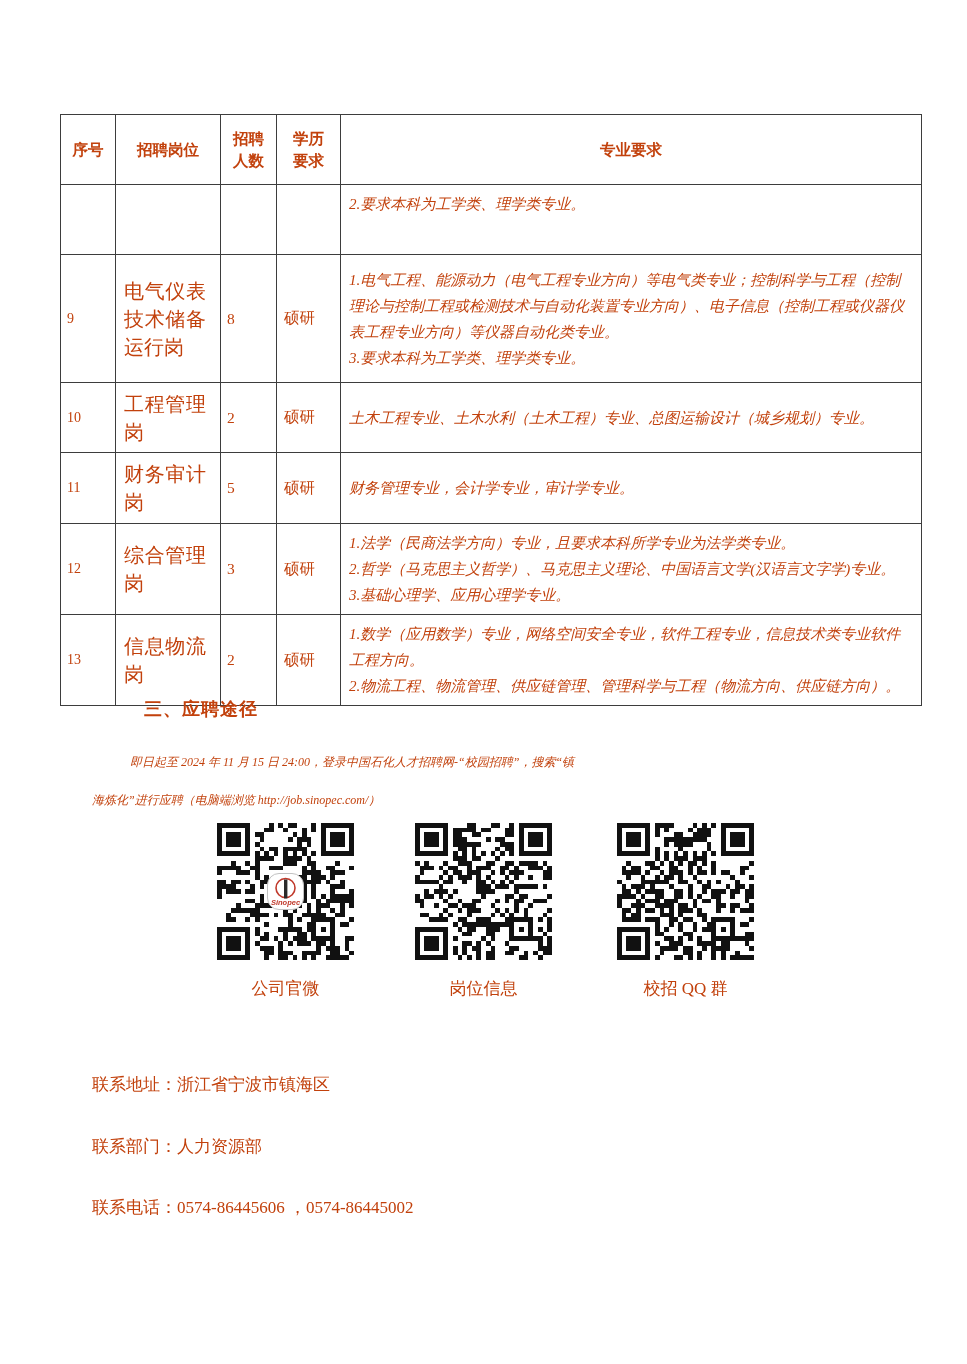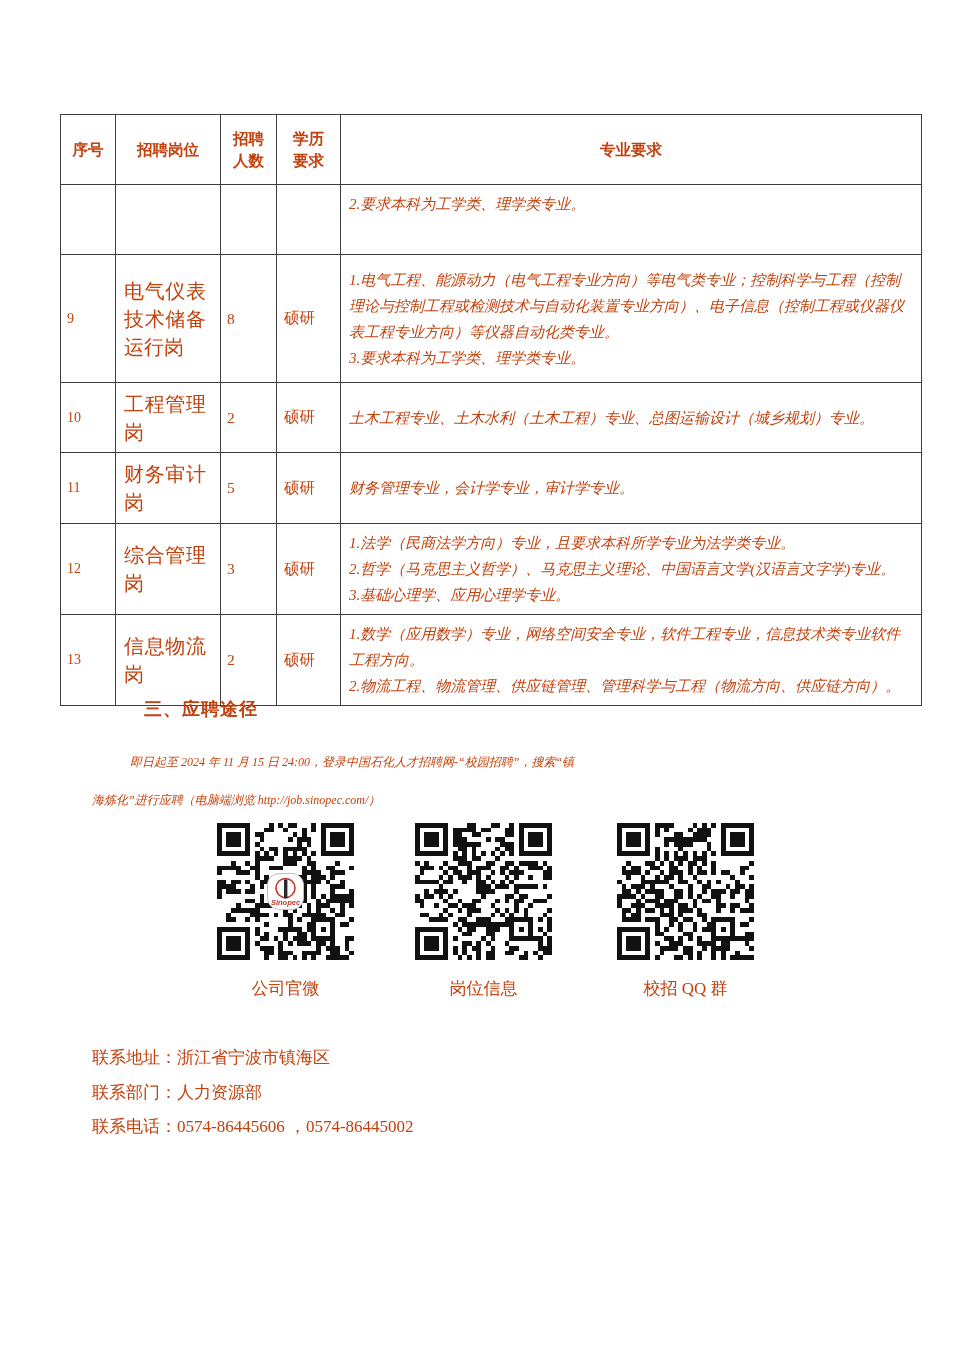--- a/index.html
+++ b/index.html
@@ -46,21 +46,21 @@
   .qr-figure.q3{left:617px;}
   .qr-box{position:relative;width:137px;height:137px;}
   .qr-code{display:block;width:137px;height:137px;}
   .qr-logo{
     position:absolute;left:50px;top:50px;width:37px;height:37px;box-sizing:border-box;
     background:#fff;border:1px solid #c2c2c2;border-radius:12px;
   }
   .qr-label{margin-top:17px;font-size:17px;white-space:nowrap;}
   
   .contact{position:absolute;left:92px;top:1041px;font-size:17px;}
-  .contact div{line-height:34.5px;height:34.5px;}
+  .contact div{line-height:34.5px;height:34.5px;margin-top:27px;}
 </style>
 </head>
 <body>
 
 <div class="page">
 
   <table class="jobs-table">
     <colgroup>
       <col style="width:55px">
         <col style="width:105px">

